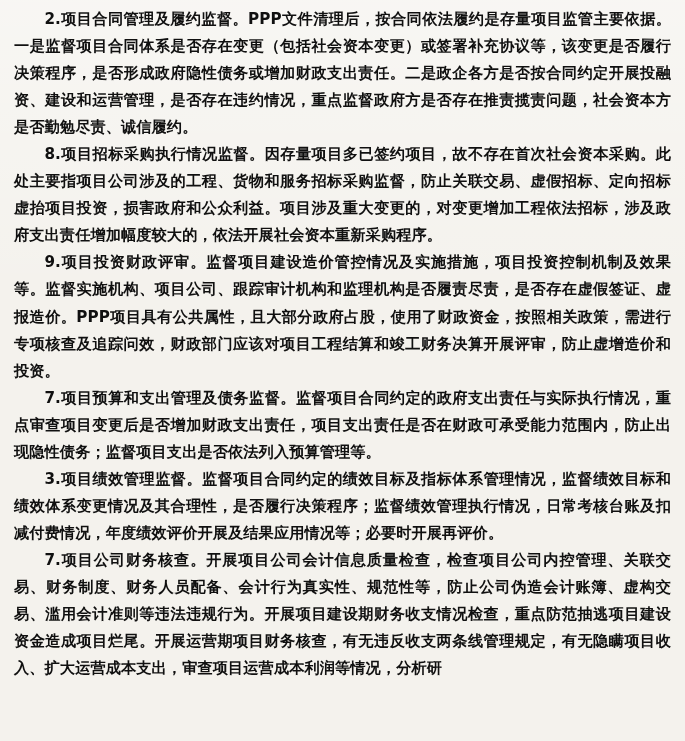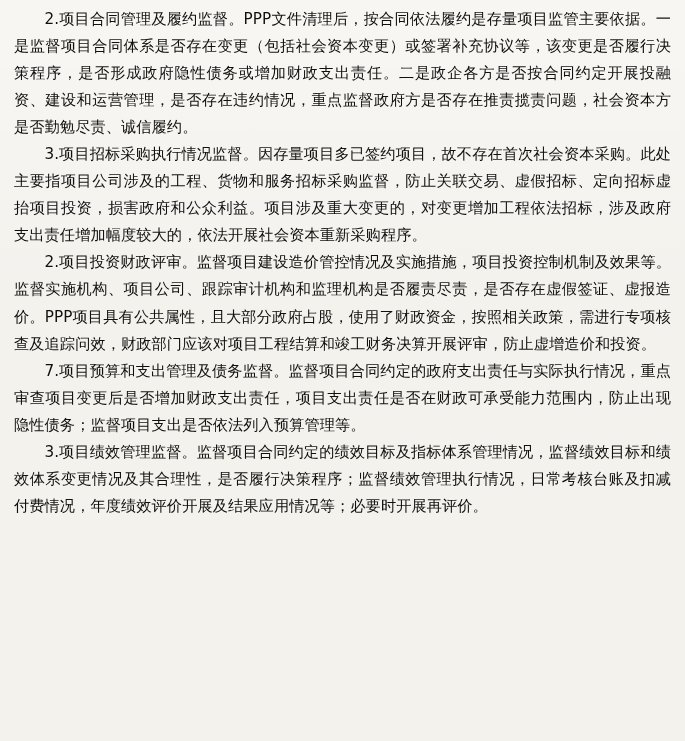--- a/index.html
+++ b/index.html
@@ -27,27 +27,28 @@
     font-size: 15.2px;
     line-height: 1.78;
     color: #101010;
     text-align: justify;
     text-justify: inter-ideograph;
     letter-spacing: 0.1px;
   }
   p.para {
     margin: 0 0 0 0;
     text-indent: 2em;
-    font-weight: 400;
+    font-weight: 700;
   }
 </style>
 </head>
 <body>
 
 <div class="page">
   <div class="doc-body">
     <p class="para">2.项目合同管理及履约监督。PPP文件清理后，按合同依法履约是存量项目监管主要依据。一是监督项目合同体系是否存在变更（包括社会资本变更）或签署补充协议等，该变更是否履行决策程序，是否形成政府隐性债务或增加财政支出责任。二是政企各方是否按合同约定开展投融资、建设和运营管理，是否存在违约情况，重点监督政府方是否存在推责揽责问题，社会资本方是否勤勉尽责、诚信履约。</p>
-    <p class="para">3.项目招标采购执行情况监督。因存量项目多已签约项目，故不存在首次社会资本采购。此处主要指项目公司涉及的工程、货物和服务招标采购监督，防止关联交易、虚假招标、定向招标虚抬项目投资，损害政府和公众利益。项目涉及重大变更的，对变更增加工程依法招标，涉及政府支出责任增加幅度较大的，依法开展社会资本重新采购程序。</p>
-    <p class="para">2.项目投资财政评审。监督项目建设造价管控情况及实施措施，项目投资控制机制及效果等。监督实施机构、项目公司、跟踪审计机构和监理机构是否履责尽责，是否存在虚假签证、虚报造价。PPP项目具有公共属性，且大部分政府占股，使用了财政资金，按照相关政策，需进行专项核查及追踪问效，财政部门应该对项目工程结算和竣工财务决算开展评审，防止虚增造价和投资。</p>
+    <p class="para">8.项目招标采购执行情况监督。因存量项目多已签约项目，故不存在首次社会资本采购。此处主要指项目公司涉及的工程、货物和服务招标采购监督，防止关联交易、虚假招标、定向招标虚抬项目投资，损害政府和公众利益。项目涉及重大变更的，对变更增加工程依法招标，涉及政府支出责任增加幅度较大的，依法开展社会资本重新采购程序。</p>
+    <p class="para">9.项目投资财政评审。监督项目建设造价管控情况及实施措施，项目投资控制机制及效果等。监督实施机构、项目公司、跟踪审计机构和监理机构是否履责尽责，是否存在虚假签证、虚报造价。PPP项目具有公共属性，且大部分政府占股，使用了财政资金，按照相关政策，需进行专项核查及追踪问效，财政部门应该对项目工程结算和竣工财务决算开展评审，防止虚增造价和投资。</p>
     <p class="para">7.项目预算和支出管理及债务监督。监督项目合同约定的政府支出责任与实际执行情况，重点审查项目变更后是否增加财政支出责任，项目支出责任是否在财政可承受能力范围内，防止出现隐性债务；监督项目支出是否依法列入预算管理等。</p>
     <p class="para">3.项目绩效管理监督。监督项目合同约定的绩效目标及指标体系管理情况，监督绩效目标和绩效体系变更情况及其合理性，是否履行决策程序；监督绩效管理执行情况，日常考核台账及扣减付费情况，年度绩效评价开展及结果应用情况等；必要时开展再评价。</p>
+    <p class="para">7.项目公司财务核查。开展项目公司会计信息质量检查，检查项目公司内控管理、关联交易、财务制度、财务人员配备、会计行为真实性、规范性等，防止公司伪造会计账簿、虚构交易、滥用会计准则等违法违规行为。开展项目建设期财务收支情况检查，重点防范抽逃项目建设资金造成项目烂尾。开展运营期项目财务核查，有无违反收支两条线管理规定，有无隐瞒项目收入、扩大运营成本支出，审查项目运营成本利润等情况，分析研</p>
   </div>
 </div>
 
 </body></html>

